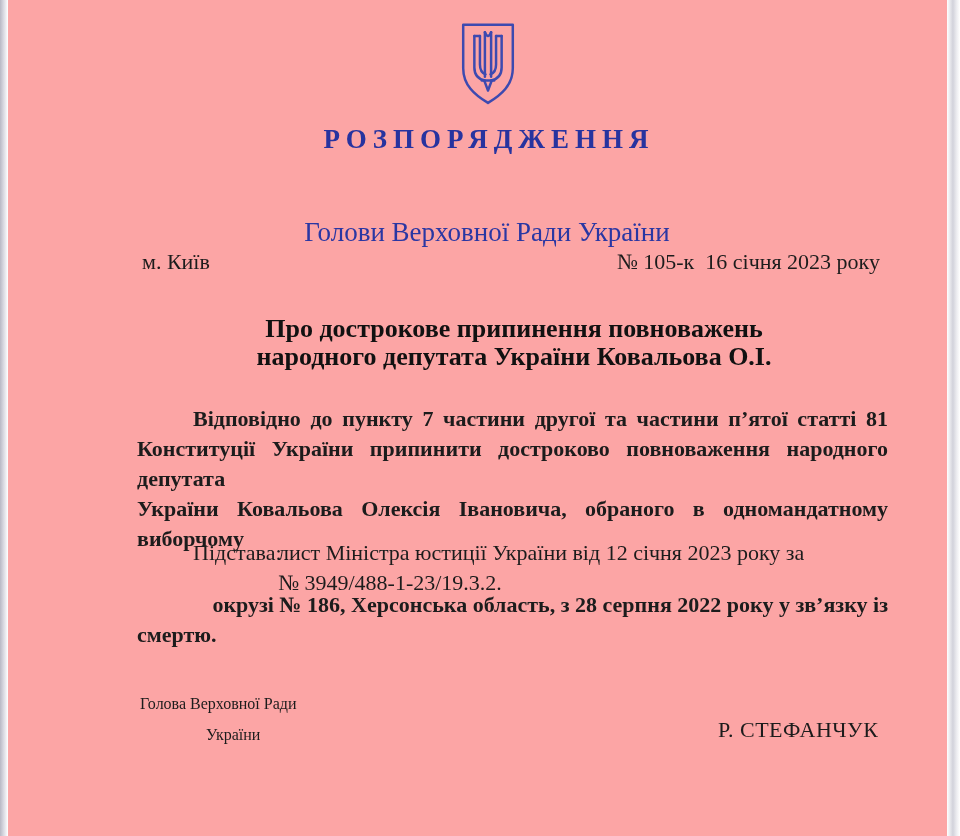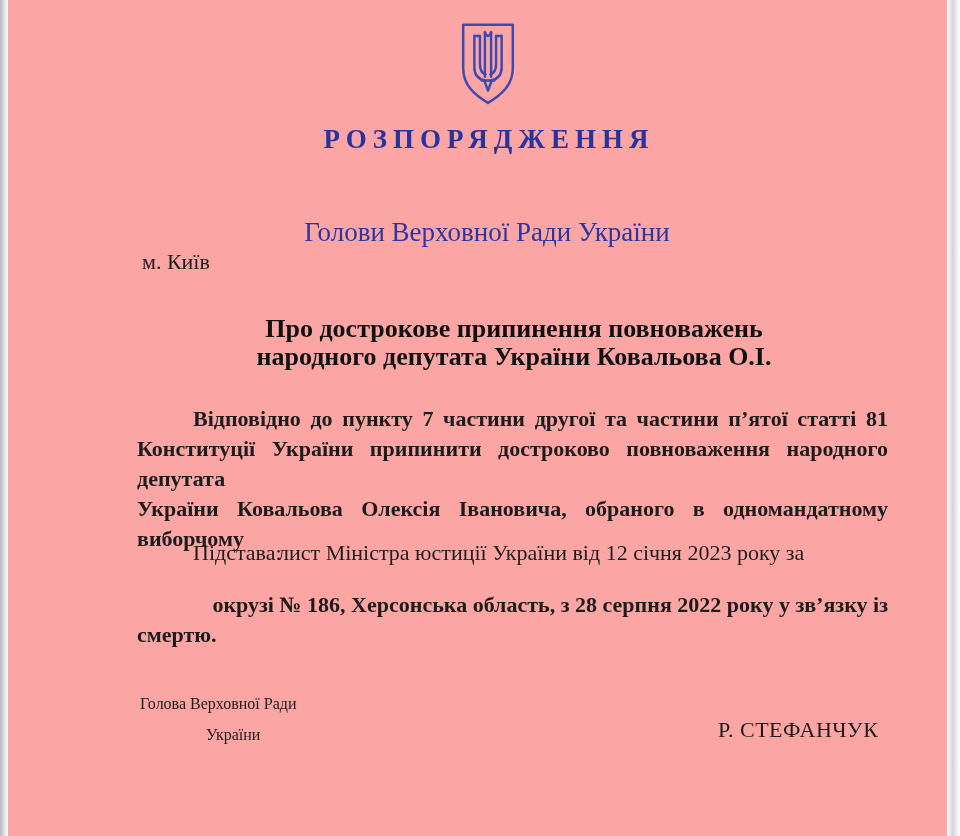--- a/index.html
+++ b/index.html
@@ -151,38 +151,40 @@
 
     <path d="M44 96 L50 112 L56 96"></path>
     <path d="M40 96 H60"></path>
   </svg>
 
   <div class="doc-title">РОЗПОРЯДЖЕННЯ</div>
   <div class="doc-subtitle">Голови Верховної Ради України</div>
 
   <div class="dateline">
     <span class="place">м. Київ</span>
+    <span class="number-date">№ 105-к  16 січня 2023 року</span>
   </div>
 
   <div class="subject">
     <div>Про дострокове припинення повноважень</div>
     <div>народного депутата України Ковальова О.І.</div>
   </div>
 
   <div class="body-text">
     <div class="line first">Відповідно до пункту 7 частини другої та частини п’ятої статті 81</div>
     <div class="line">Конституції України припинити достроково повноваження народного депутата</div>
     <div class="line">України Ковальова Олексія Івановича, обраного в одномандатному виборчому</div>
     <div class="line last">окрузі № 186, Херсонська область, з 28 серпня 2022 року у зв’язку із смертю.</div>
   </div>
 
   <div class="basis">
     <div>Підстава:</div>
     <div>
       <div>лист Міністра юстиції України від 12 січня 2023 року за</div>
+      <div>№ 3949/488-1-23/19.3.2.</div>
     </div>
   </div>
 
   <div class="signature-role">
     <div>Голова Верховної Ради</div>
     <div class="role-line2">України</div>
   </div>
 
   <div class="signature-name">Р. СТЕФАНЧУК</div>
 </div>

